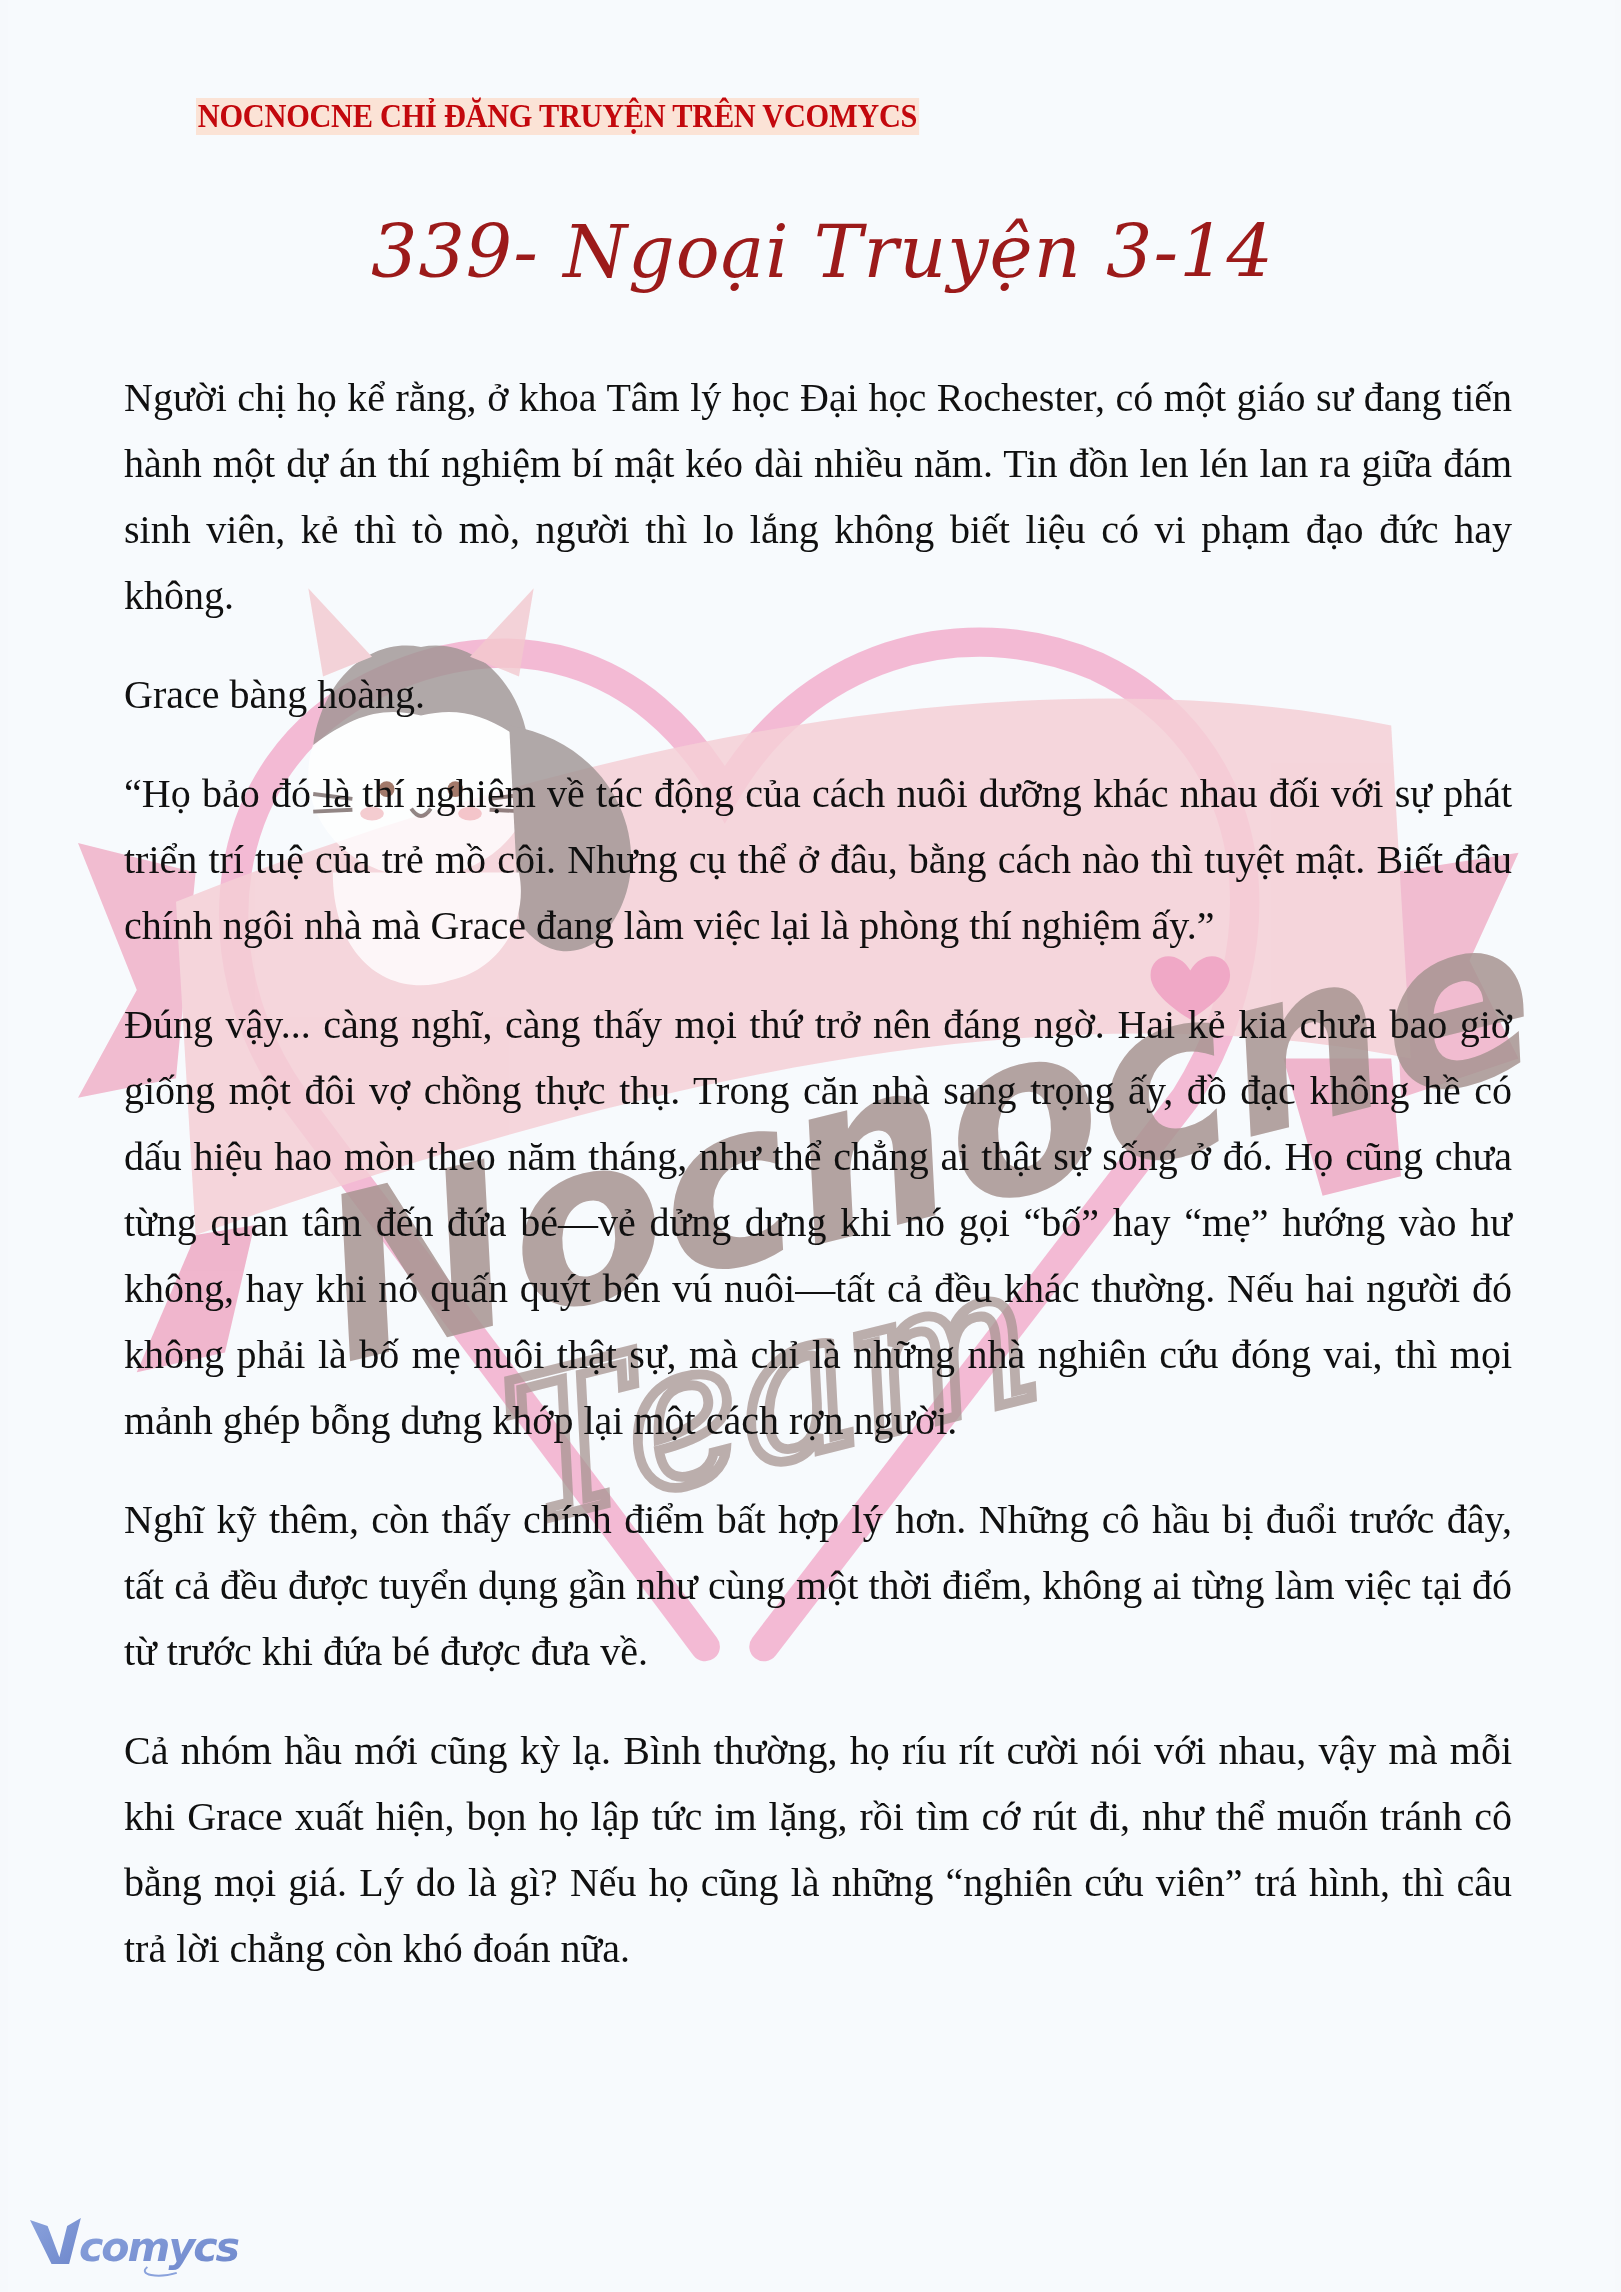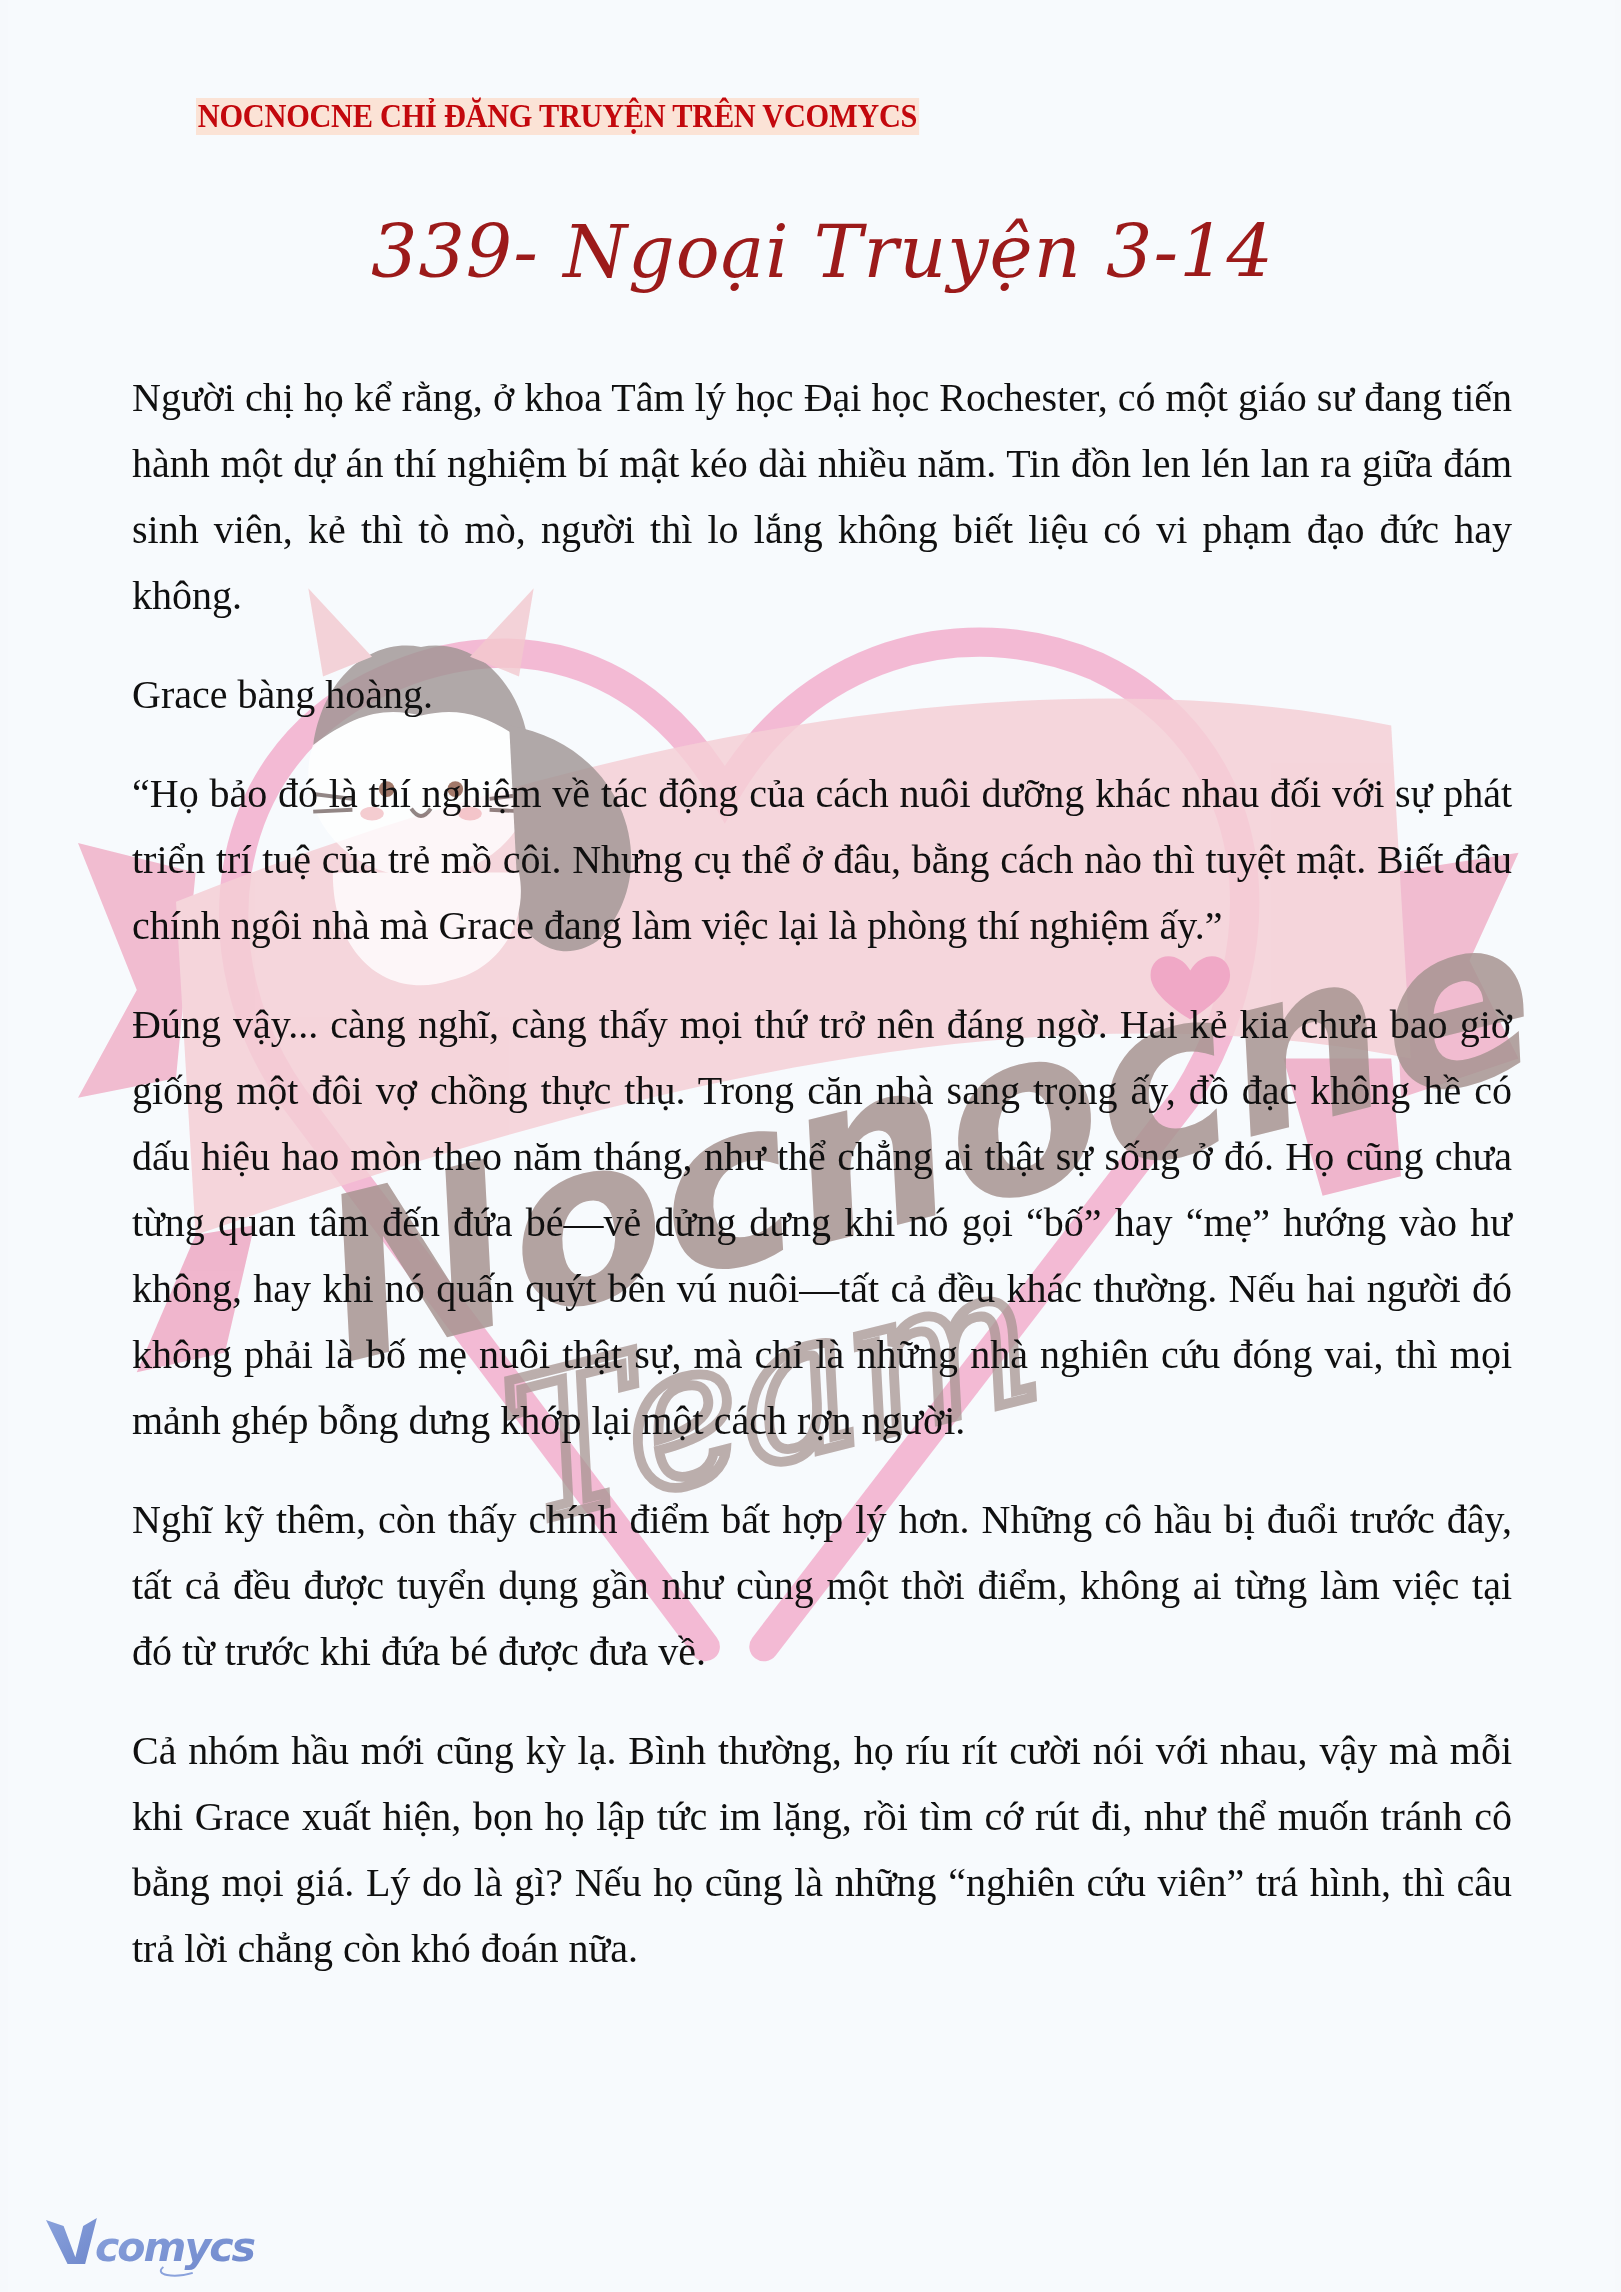--- a/index.html
+++ b/index.html
@@ -71,28 +71,28 @@
     left: 120px;
     top: 365px;
     width: 1392px;
     z-index: 3;
     color: #101010;
     font-family: "Liberation Serif", "DejaVu Serif", serif;
     font-size: 40px;
     line-height: 66px;
   }
   .content p {
-    margin: 0 0 33px 12px;
+    margin: 0 0 33px 4px;
     text-align: justify;
     text-align-last: left;
   }
 
   .footer-logo {
     position: absolute;
-    left: 46px;
+    left: 30px;
     top: 2210px;
     z-index: 3;
   }
 </style>
 </head>
 <body>
 
 <div class="page-edge"></div>
 
 <svg class="watermark" viewBox="0 0 1500 1150" xmlns="http://www.w3.org/2000/svg">

